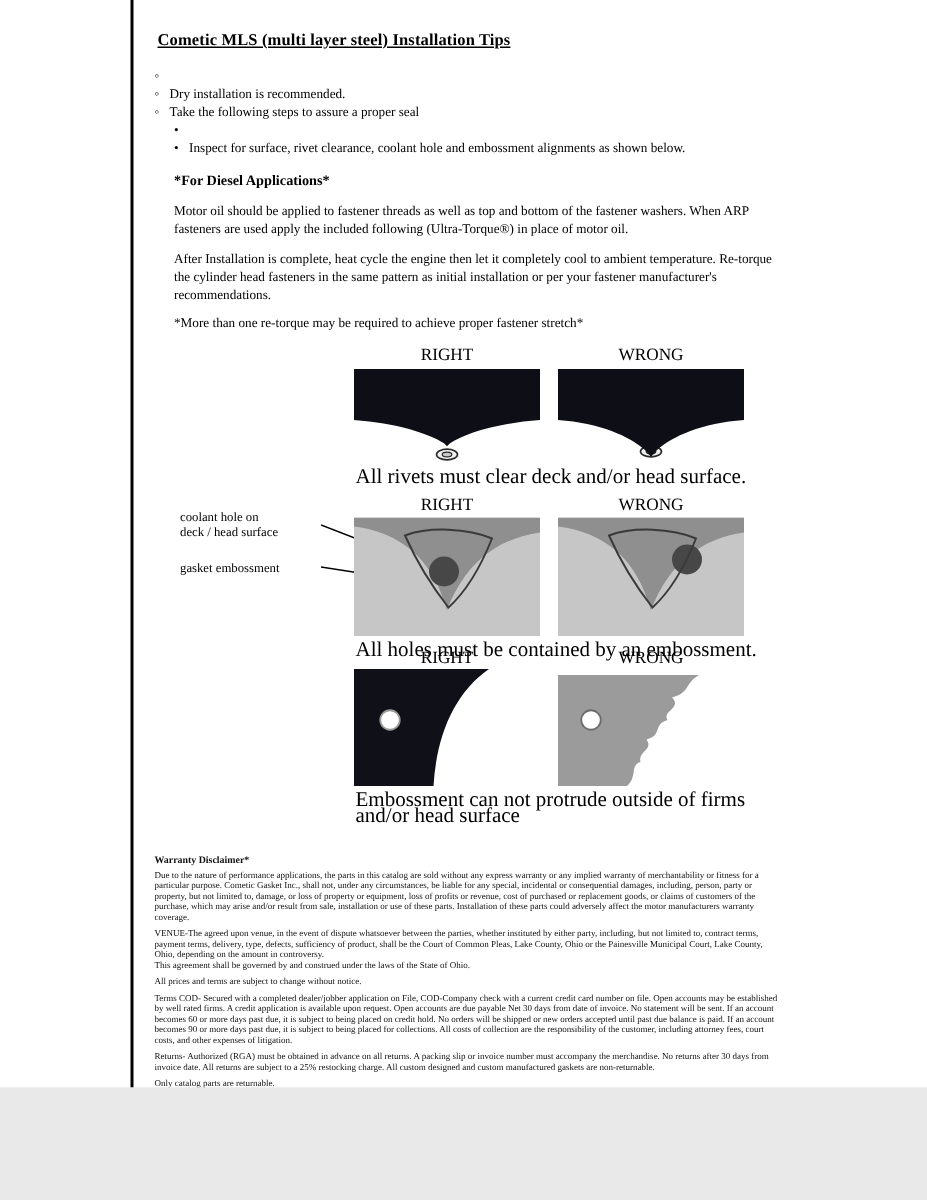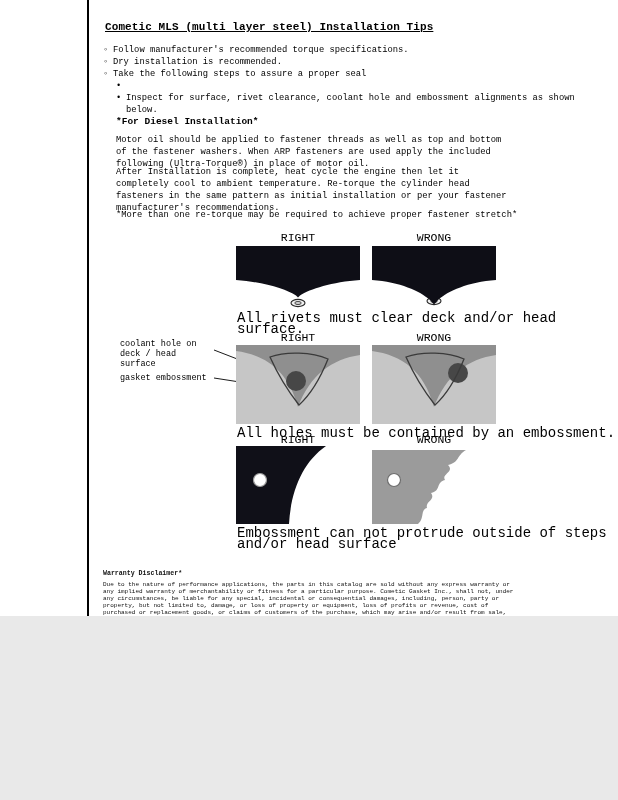--- a/index.html
+++ b/index.html
@@ -1,20 +1,20 @@
 <!DOCTYPE html>
 <html><head>
 <meta charset="utf-8">
 <style>
   * { margin:0; padding:0; box-sizing:border-box; }
   html,body { background:#e9e9e9; }
   .page {
-    position:relative; width:618px; height:616px; margin:0 auto;
+    position:relative; width:618px; height:725px; margin:0 auto;
     background:#ffffff; overflow:hidden; color:#000;
-    font-family:Liberation Mono, monospace;
+    font-family:Liberation Serif, serif;
   }
   .vline { position:absolute; left:87px; top:0; width:2px; height:800px; background:#000; }
 
   .title {
     position:absolute; left:105px; top:21px;
     font-size:11px; font-weight:bold; text-decoration:underline; letter-spacing:.1px;
   }
 
   .tips { position:absolute; left:103px; top:44px; width:480px; font-size:8.8px; line-height:12px; }
   .tip-row { display:flex; }
@@ -66,40 +66,39 @@
 <body>
 
 <div class="page">
   <div class="vline"></div>
 
   <h1 class="title">Cometic MLS (multi layer steel) Installation Tips</h1>
 
   <div class="tips">
     <div class="tip-row">
       <span class="marker">◦</span>
-      <span>Follow manufacturer's recommended torque specifications.</span>
     </div>
     <div class="tip-row">
       <span class="marker">◦</span>
       <span>Dry installation is recommended.</span>
     </div>
     <div class="tip-row">
       <span class="marker">◦</span>
       <span>Take the following steps to assure a proper seal</span>
     </div>
     <div class="tip-row tip-sub">
       <span class="marker">•</span>
     </div>
     <div class="tip-row tip-sub">
       <span class="marker">•</span>
       <span>Inspect for surface, rivet clearance, coolant hole and embossment alignments as shown below.</span>
     </div>
   </div>
 
-  <h2 class="diesel-heading">*For Diesel Installation*</h2>
+  <h2 class="diesel-heading">*For Diesel Applications*</h2>
   <p class="diesel-p" id="dp1">Motor oil should be applied to fastener threads as well as top and bottom of the fastener washers. When ARP fasteners are used apply the included following (Ultra-Torque®) in place of motor oil.</p>
   <p class="diesel-p" id="dp2">After Installation is complete, heat cycle the engine then let it completely cool to ambient temperature. Re-torque the cylinder head fasteners in the same pattern as initial installation or per your fastener manufacturer's recommendations.</p>
   <p class="diesel-p" id="dp3">*More than one re-torque may be required to achieve proper fastener stretch*</p>
 
   <div class="dg-label" id="r1-right-label">RIGHT</div>
   <div class="dg-label" id="r1-wrong-label">WRONG</div>
   <div class="dg-box" id="r1-box-right">
     <svg viewBox="0 0 124 63">
       <rect width="124" height="63" fill="#ffffff"></rect>
       <path d="M0 0 H124 V34 C96 36 74 43 64 49.5 L62 51.5 L60 49.5 C50 43 28 36 0 34 Z" fill="#0e0e16"></path>
@@ -153,21 +152,21 @@
       <circle cx="24" cy="34" r="6.5" fill="#ffffff" stroke="#9a9a9a" stroke-width="1.2"></circle>
     </svg>
   </div>
   <div class="dg-box" id="r3-box-wrong">
     <svg viewBox="0 0 124 78">
       <rect width="124" height="78" fill="#ffffff"></rect>
       <path d="M0 4 H94 C84 10 88 16 76 19 C83 26 69 28 73 34 C63 37 70 44 59 47 C64 54 53 55 55 62 C48 64 53 72 46 78 H0 Z" fill="#9b9b9b"></path>
       <circle cx="22" cy="34" r="6.5" fill="#ffffff" stroke="#6d6d6d" stroke-width="1.2"></circle>
     </svg>
   </div>
-  <div class="dg-caption pre" id="r3-caption">Embossment can not protrude outside of steps
+  <div class="dg-caption pre" id="r3-caption">Embossment can not protrude outside of firms
 and/or head surface</div>
 
   <div class="warranty">
     <h2>Warranty Disclaimer*</h2>
     <p>Due to the nature of performance applications, the parts in this catalog are sold without any express warranty or any implied warranty of merchantability or fitness for a particular purpose.  Cometic Gasket Inc., shall not, under any circumstances, be liable for any special, incidental or consequential damages, including, person, party or property, but not limited to, damage, or loss of property or equipment, loss of profits or revenue, cost of purchased or replacement goods, or claims of customers of the purchase, which may arise and/or result from sale, installation or use of these parts.  Installation of these parts could adversely affect the motor manufacturers warranty coverage.</p>
     <p>VENUE-The agreed upon venue, in the event of dispute whatsoever between the parties, whether instituted by either party, including, but not limited to, contract terms, payment terms, delivery, type, defects, sufficiency of product, shall be the Court of Common Pleas, Lake County, Ohio or the Painesville Municipal Court, Lake County, Ohio, depending on the amount in controversy.
 This agreement shall be governed by and construed under the laws of the State of Ohio.</p>
     <p>All prices and terms are subject to change without notice.</p>
     <p>Terms COD- Secured with a completed dealer/jobber application on File, COD-Company check with a current credit card number on file.  Open accounts may be established by well rated firms.  A credit application is available upon request.  Open accounts are due payable Net 30 days from date of invoice.  No statement will be sent.  If an account becomes 60 or more days past due, it is subject to being placed on credit hold.  No orders will be shipped or new orders accepted until past due balance is paid.  If an account becomes 90 or more days past due, it is subject to being placed for collections.  All costs of collection are the responsibility of the customer, including attorney fees, court costs, and other expenses of litigation.</p>
     <p>Returns- Authorized (RGA) must be obtained in advance on all returns.  A packing slip or invoice number must accompany the merchandise.  No returns after 30 days from invoice date.  All returns are subject to a 25% restocking charge.  All custom designed and custom manufactured gaskets are non-returnable.</p>

